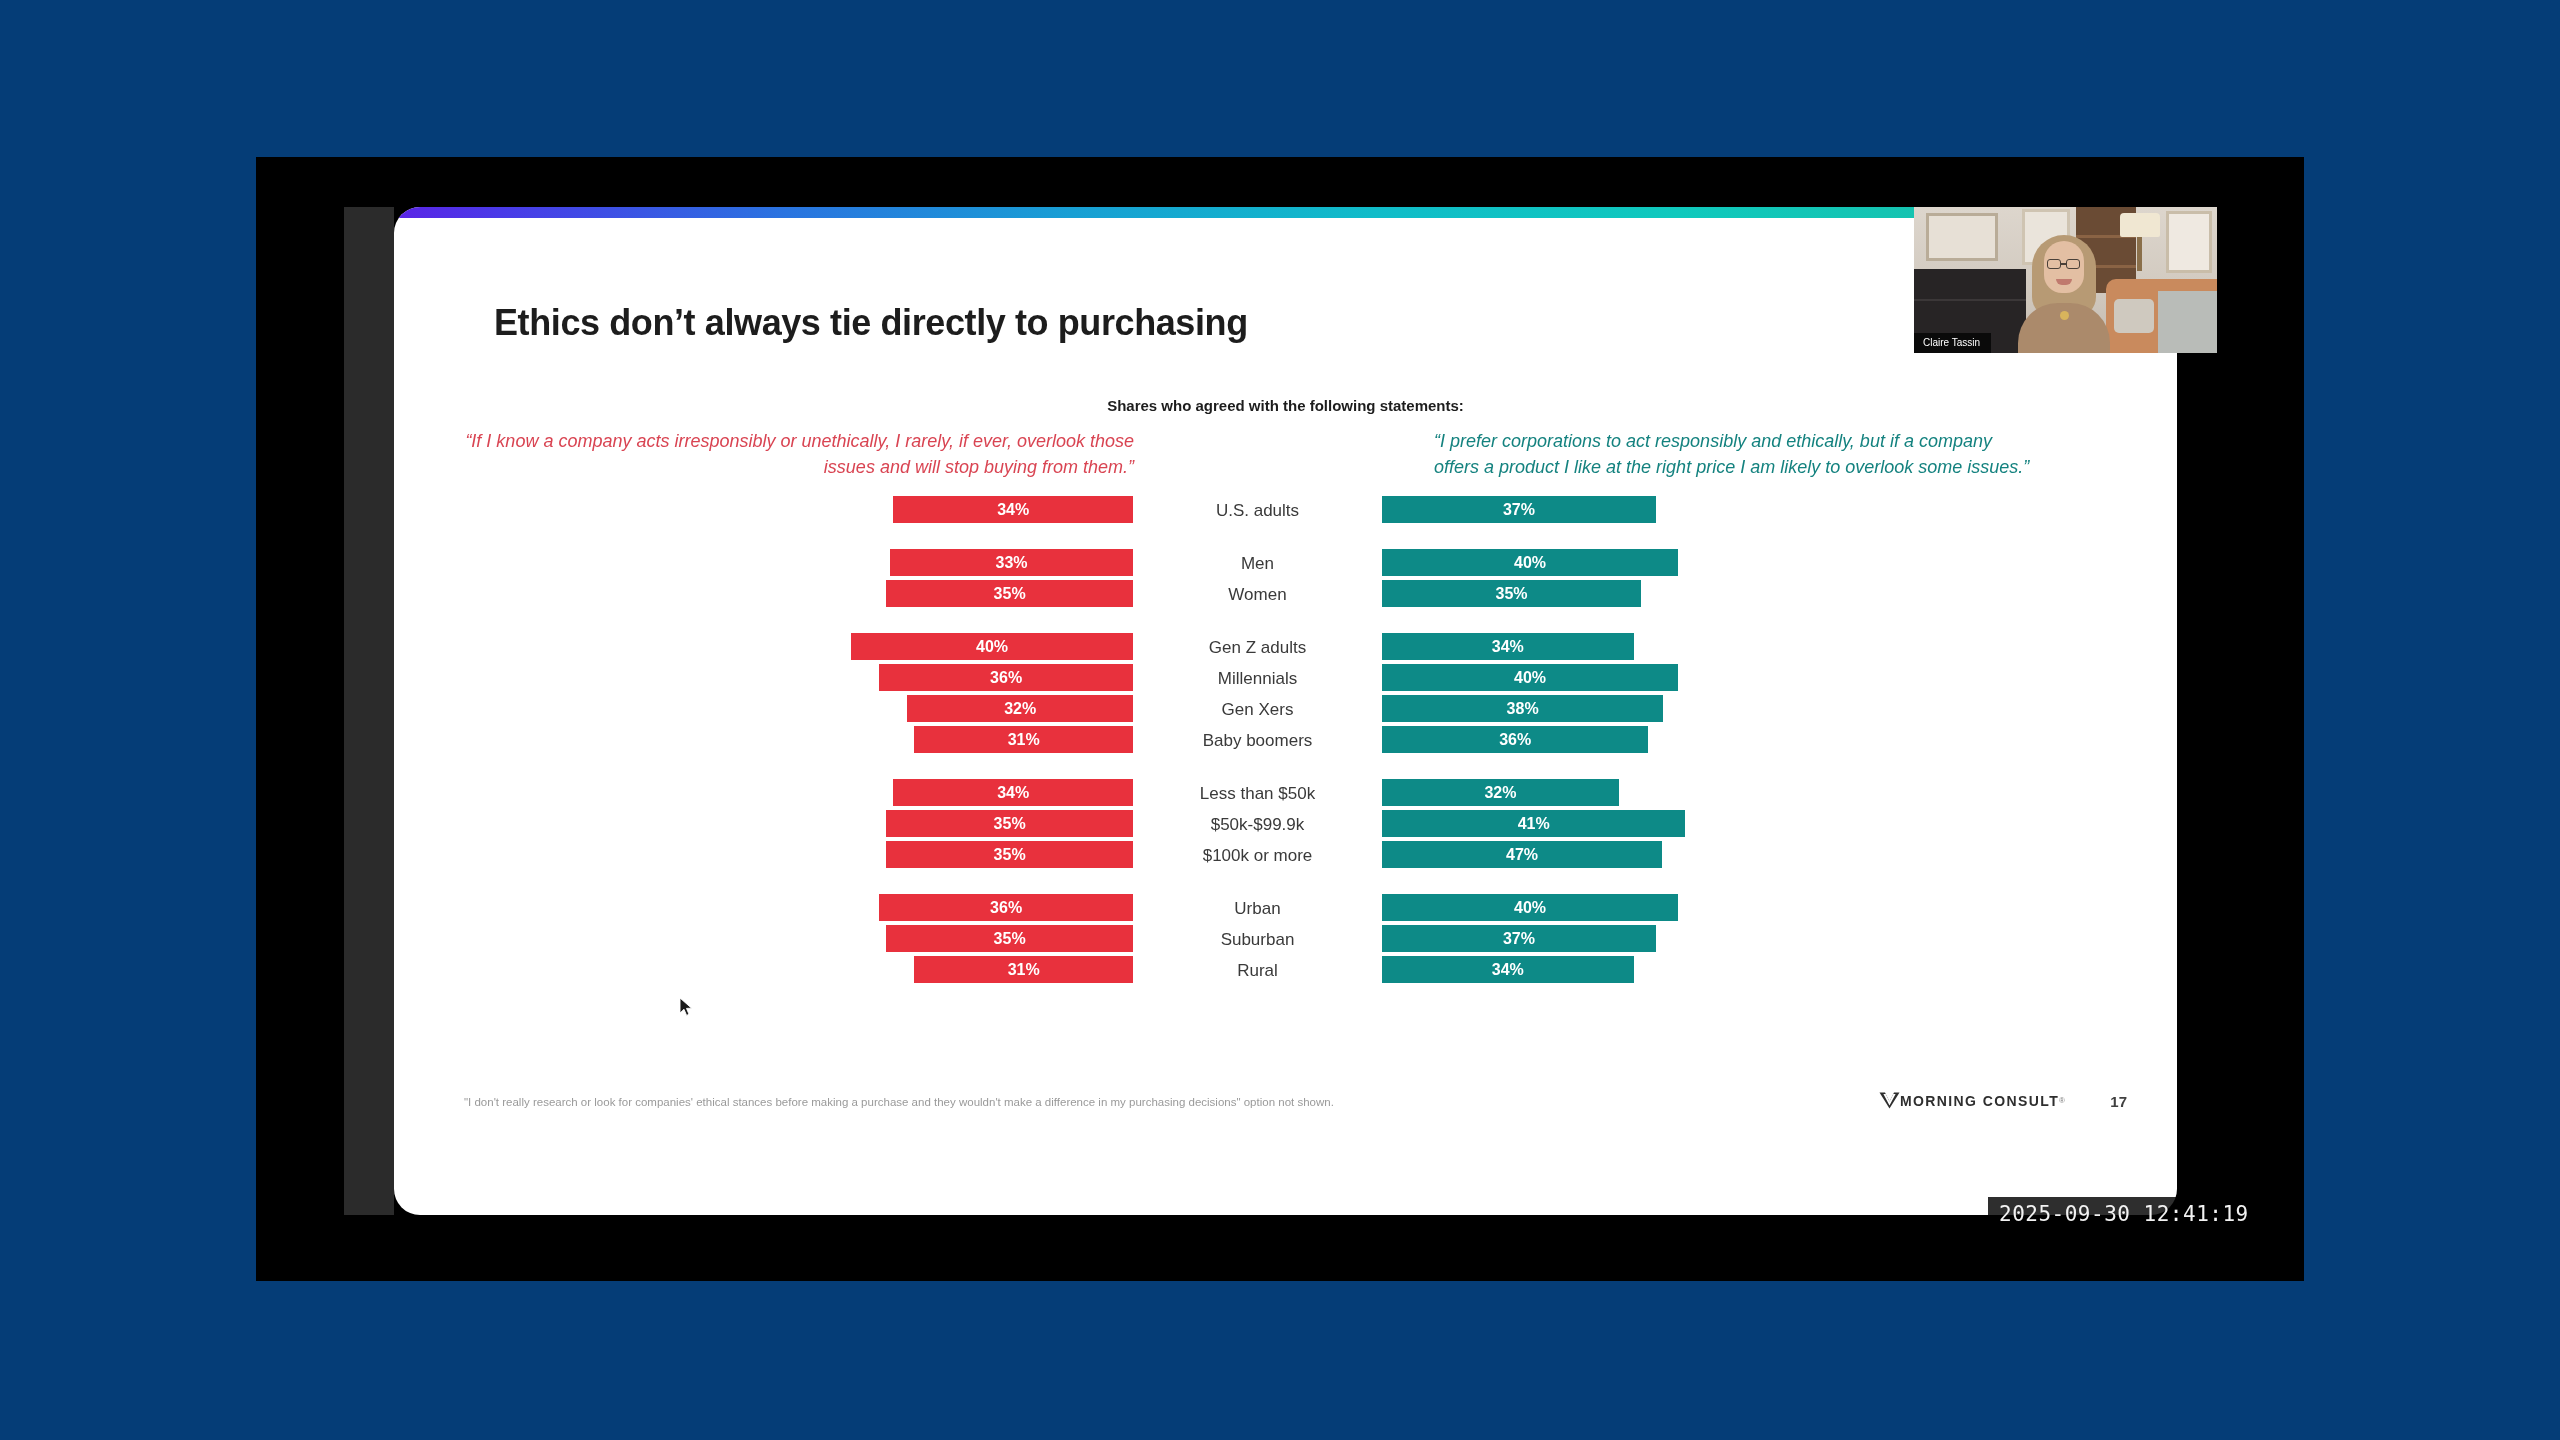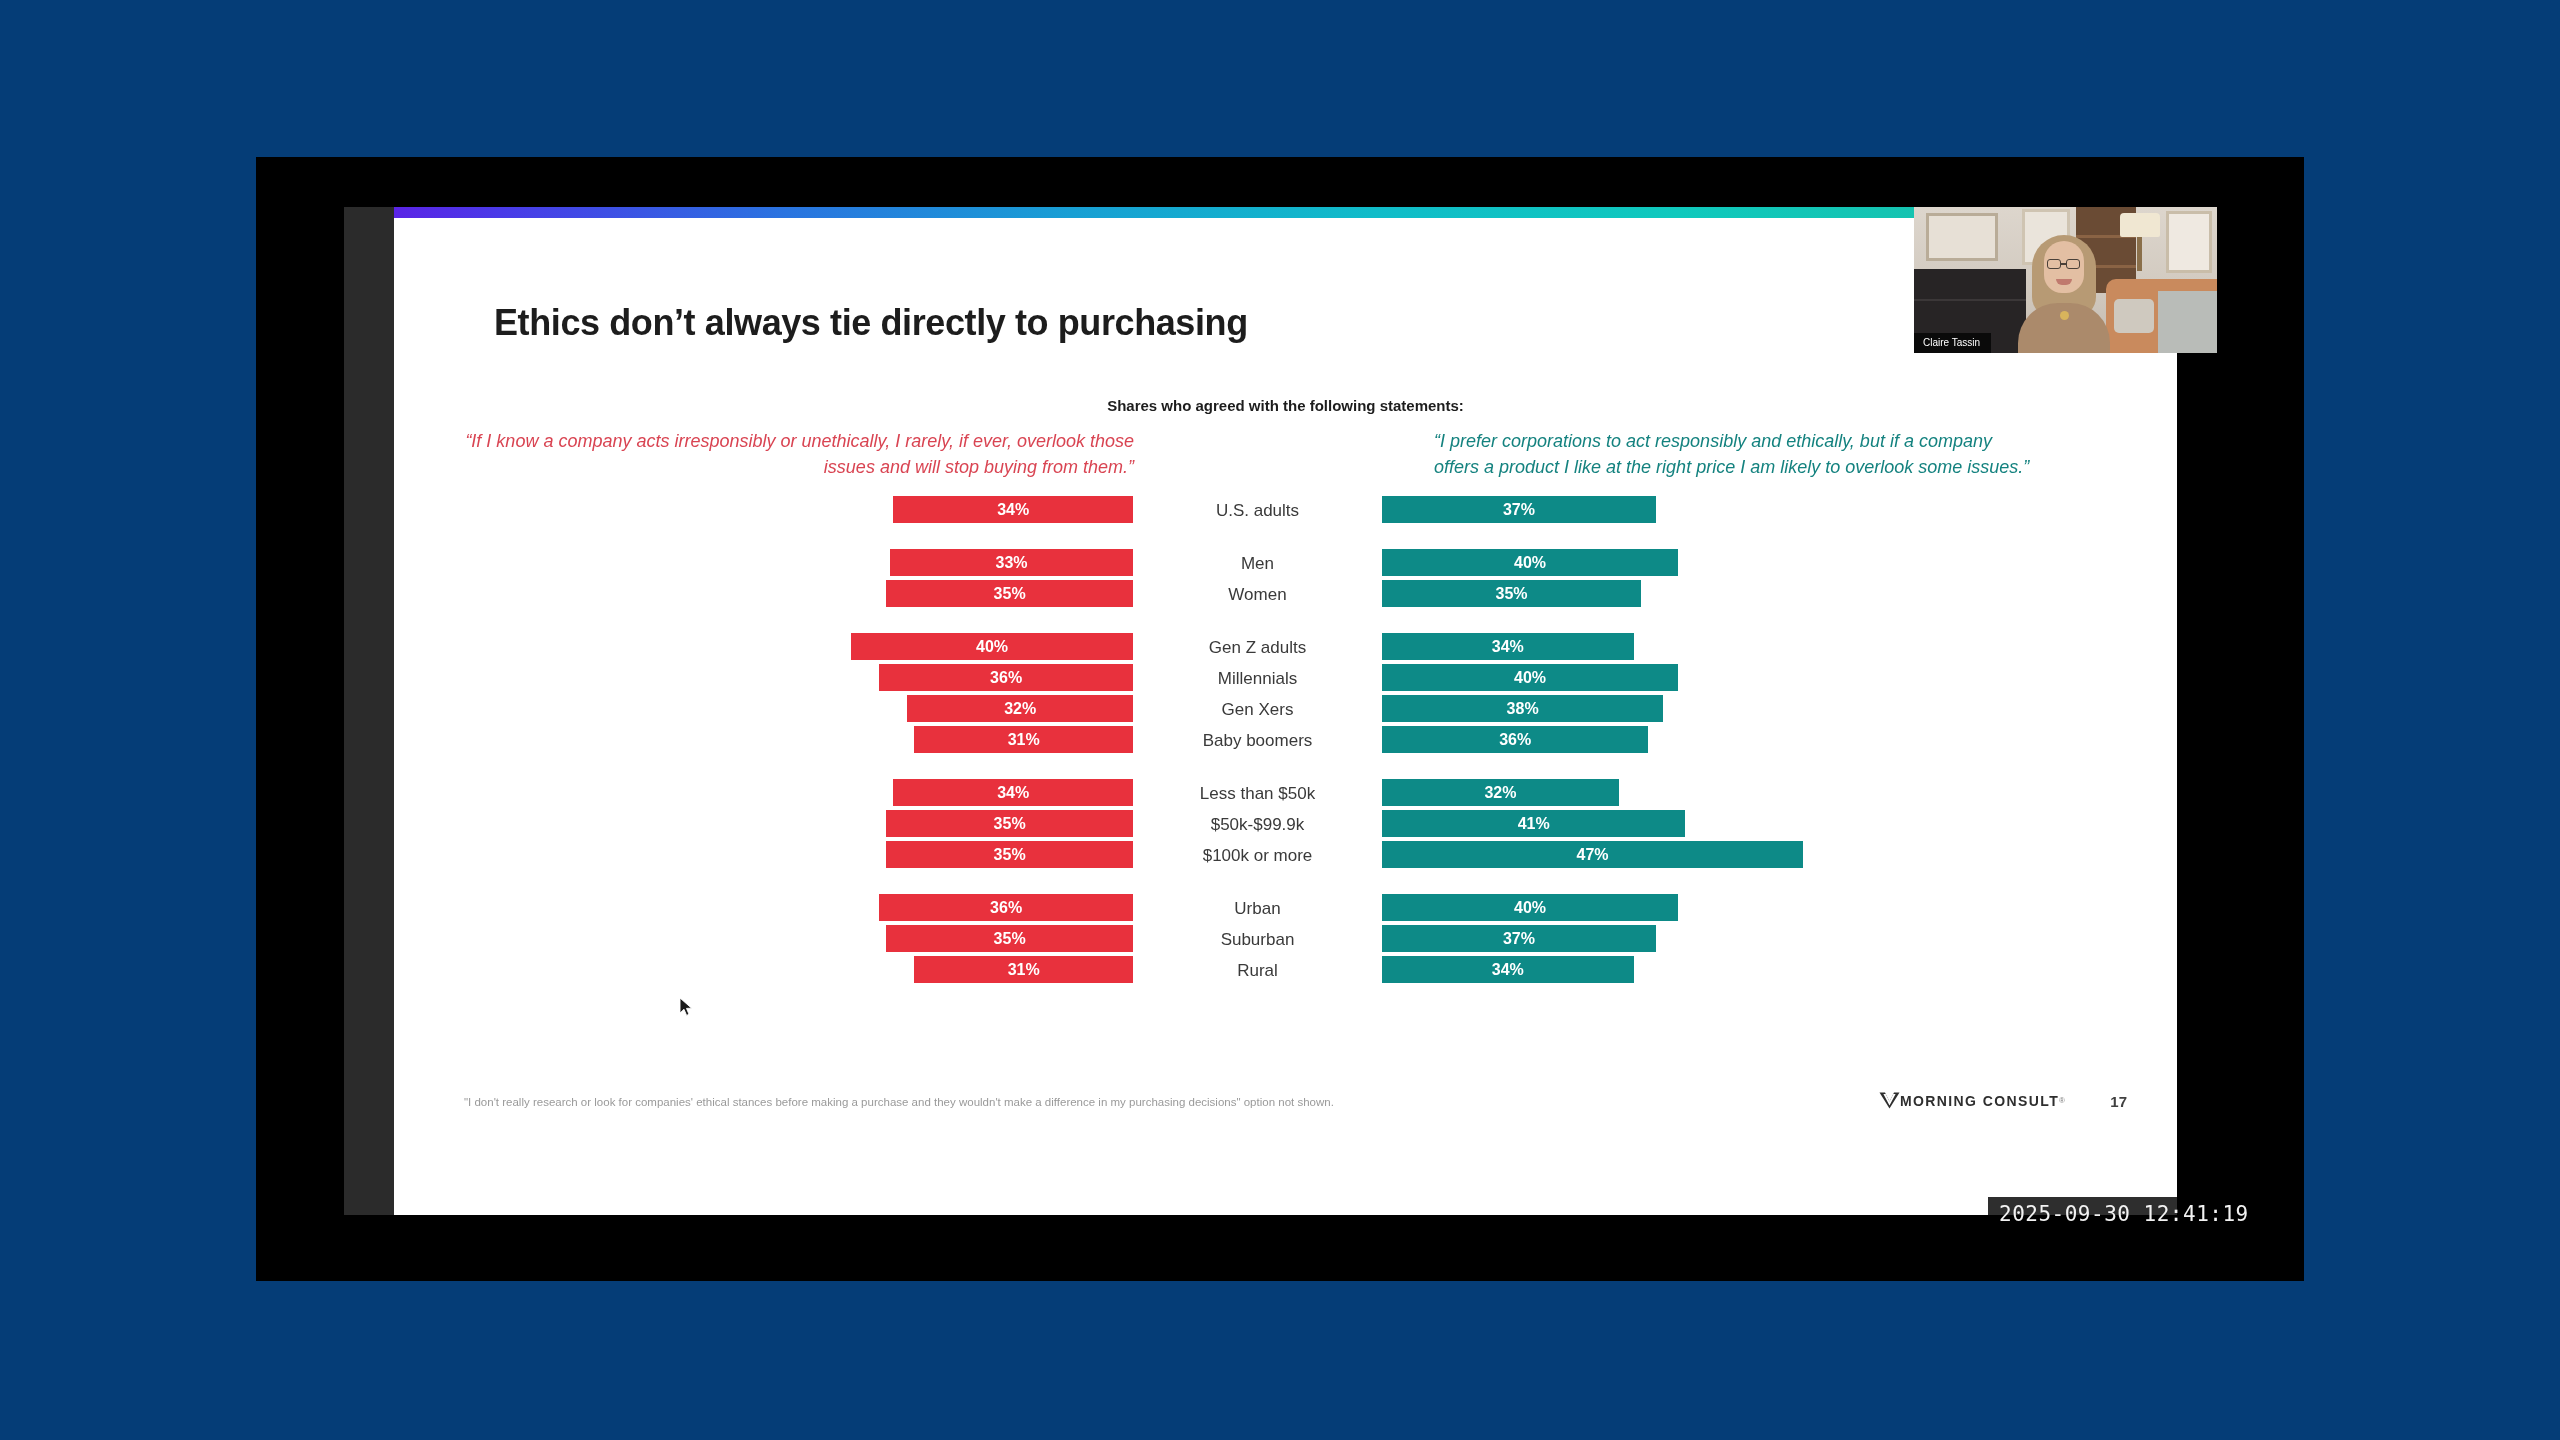--- a/index.html
+++ b/index.html
@@ -42,20 +42,21 @@
 
   
   #slide {
     position: absolute;
     left: 394px;
     top: 207px;
     width: 1783px;
     height: 1008px;
     background: #ffffff;
     overflow: hidden;
+    border-radius: 26px;
   }
 
   
   #slide-gradient-bar {
     position: absolute;
     left: 0;
     top: 0;
     width: 1783px;
     height: 11px;
     background: linear-gradient(to right,
@@ -516,21 +517,21 @@
         <div class="bar-row">
           <div class="left-cell">
             <div class="bar-left" style="width: 246.75px; background: rgb(232, 49, 61);">
               <span class="bar-value">35%</span>
             </div>
           </div>
           <div class="center-cell">
             <span class="cat-label">$100k or more</span>
           </div>
           <div class="right-cell">
-            <div class="bar-right" style="width: 421px; background: rgb(13, 138, 135); align-items: center;">
+            <div class="bar-right" style="width: 280px; background: rgb(13, 138, 135); align-items: center;">
               <span class="bar-value">47%</span>
             </div>
           </div>
         </div>
         <div class="bar-row gap-top">
           <div class="left-cell">
             <div class="bar-left" style="width: 253.8px; background: rgb(232, 49, 61);">
               <span class="bar-value">36%</span>
             </div>
           </div>

